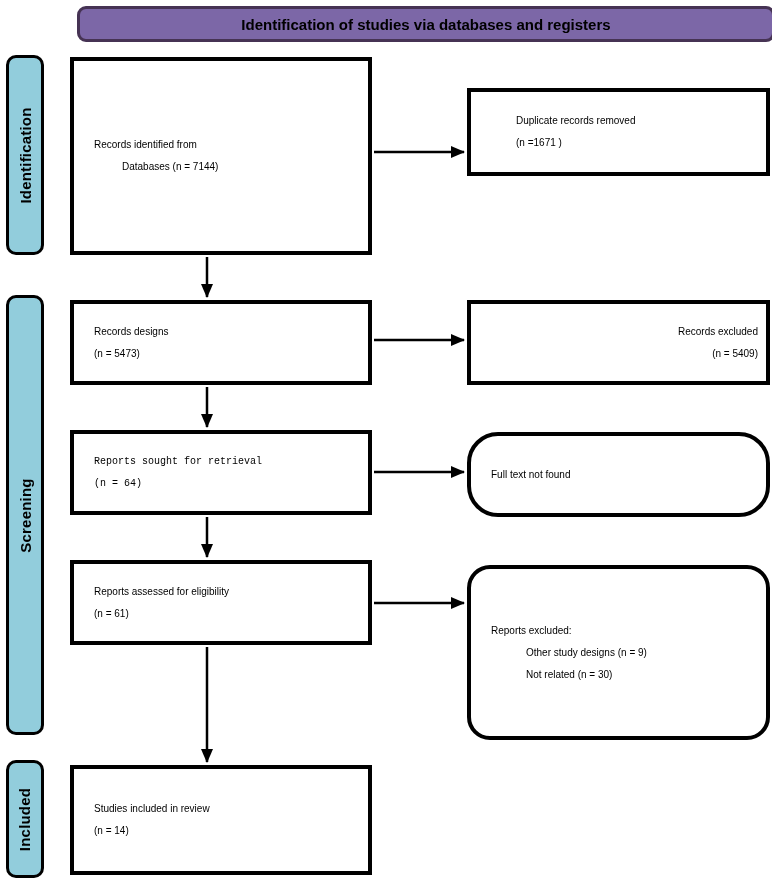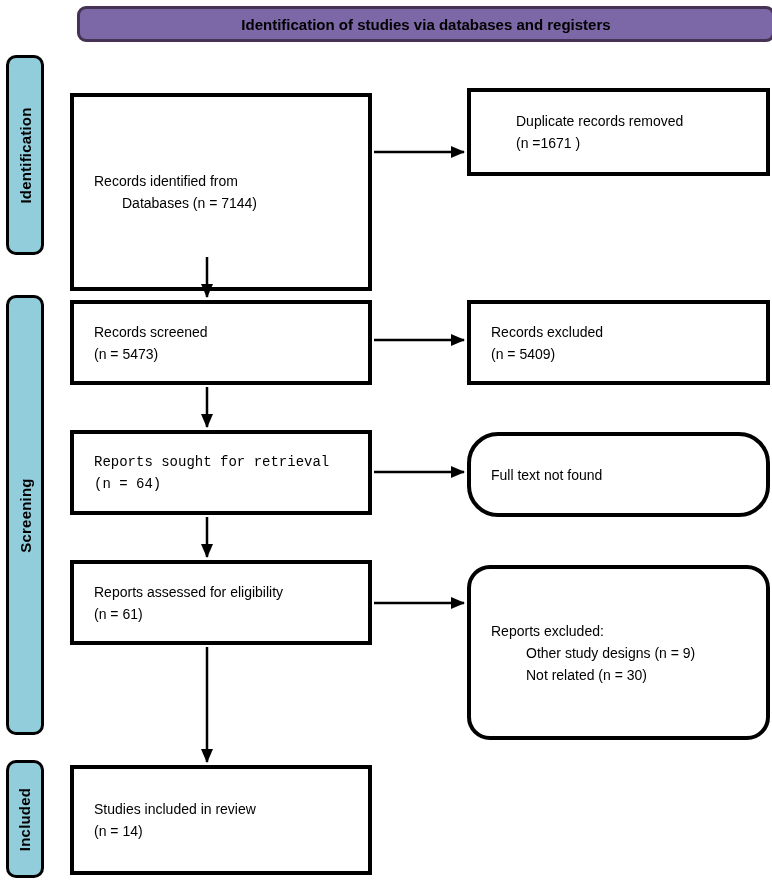--- a/index.html
+++ b/index.html
@@ -42,30 +42,30 @@
   #side-screening      { top:295px; height:440px; }
   #side-included       { top:760px; height:118px; }
 
   
   .box {
     position:absolute;
     background:#fff;
     border:4px solid #000;
     box-sizing:border-box;
     display:flex; flex-direction:column; justify-content:center;
-    font-size:14px; line-height:22px;
+    font-size:10px; line-height:22px;
     padding:8px 8px 8px 20px;
   }
   .indent1 { padding-left:28px; }
   .indent2 { padding-left:35px; }
 
-  #box-identified       { left:70px;  top:57px;  width:302px; height:198px;margin-top:36px; }
+  #box-identified       { left:70px;  top:57px;  width:302px; height:198px; }
   #box-dup              { left:467px; top:88px;  width:303px; height:88px;  padding-left:45px; }
   #box-screened         { left:70px;  top:300px; width:302px; height:85px; }
-  #box-excluded         { left:467px; top:300px; width:303px; height:85px; }
+  #box-excluded         { left:467px; top:300px; width:303px; height:85px;text-align:right; }
   #box-sought           { left:70px;  top:430px; width:302px; height:85px;font-family:Liberation Mono, monospace; }
   #box-fulltext         { left:467px; top:432px; width:303px; height:85px;border-radius:31px; }
   #box-assessed         { left:70px;  top:560px; width:302px; height:85px; }
   #box-reports-excluded { left:467px; top:565px; width:303px; height:175px;border-radius:23px; }
   #box-included         { left:70px;  top:765px; width:302px; height:110px; }
 
   
   #arrows {
     position:absolute; left:0; top:0; width:772px; height:885px;
     pointer-events:none;
@@ -95,21 +95,21 @@
     <div>Records identified from</div>
     <div class="indent1">Databases (n = 7144)</div>
   </div>
 
   <div class="box" id="box-dup">
     <div>Duplicate records removed</div>
     <div>(n =1671 )</div>
   </div>
 
   <div class="box" id="box-screened">
-    <div>Records screened</div>
+    <div>Records designs</div>
     <div>(n = 5473)</div>
   </div>
 
   <div class="box" id="box-excluded">
     <div>Records excluded</div>
     <div>(n = 5409)</div>
   </div>
 
   <div class="box" id="box-sought">
     <div>Reports sought for retrieval</div>

